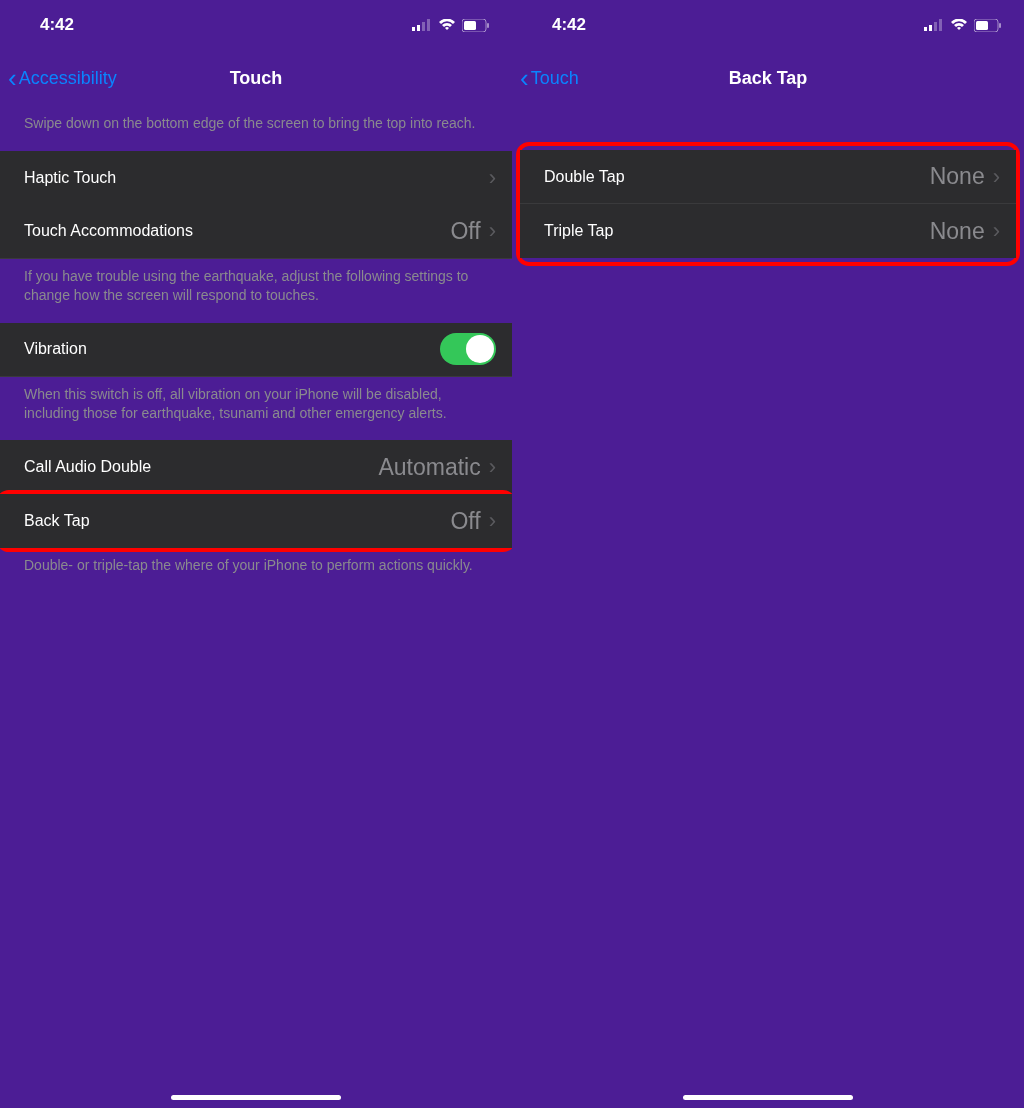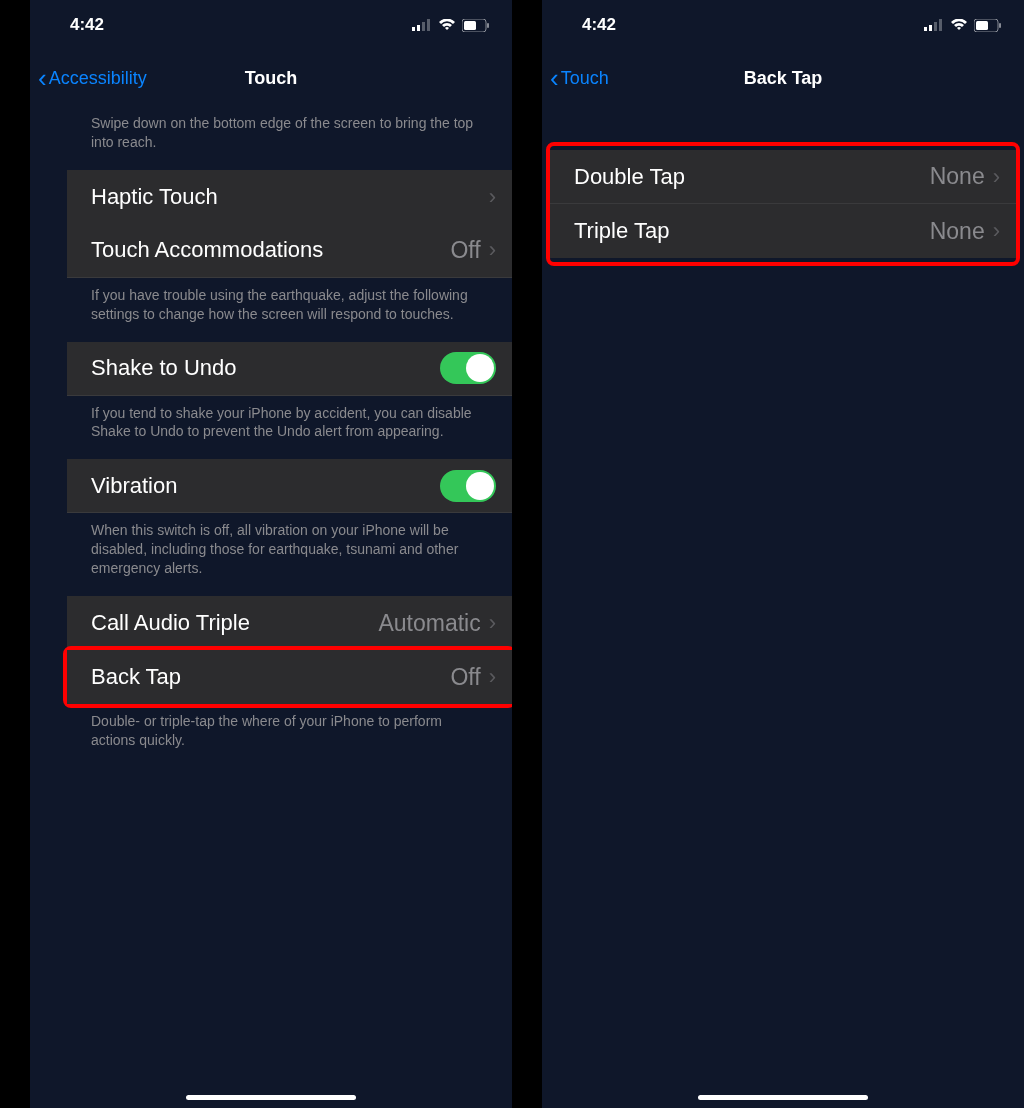--- a/index.html
+++ b/index.html
@@ -1,36 +1,36 @@
 <!DOCTYPE html>
 <html><head>
 <meta charset="utf-8">
 <style>
   * { margin: 0; padding: 0; box-sizing: border-box; font-family: -apple-system, BlinkMacSystemFont, "Helvetica Neue", sans-serif; }
   body { background: #000; display: flex; width: 1024px; height: 1108px; overflow: hidden; }
-  .phone { width: 512px; height: 1108px; background: #0f172a; position: relative; overflow: hidden; margin-left: 30px; }
+  .phone { width: 512px; height: 1108px; background: #4c1d95; position: relative; overflow: hidden; }
   .status-bar { height: 50px; display: flex; justify-content: space-between; align-items: center; padding: 0 22px 0 40px; color: #fff; font-size: 17px; font-weight: 600; }
   .status-right { display: flex; align-items: center; gap: 6px; }
   .signal-icon, .wifi-icon, .battery-icon { display: inline-flex; }
   .nav-bar { height: 56px; display: flex; align-items: center; padding: 0 8px; position: relative; }
   .back-btn { display: flex; align-items: center; color: #0a84ff; font-size: 18px; cursor: pointer; }
   .back-chevron { font-size: 26px; margin-right: 2px; line-height: 1; font-weight: 300; }
   .nav-title { position: absolute; left: 50%; transform: translateX(-50%); color: #fff; font-size: 18px; font-weight: 600; }
-  .content { overflow-y: auto; height: calc(100% - 110px); padding-left: 37px; }
+  .content { overflow-y: auto; height: calc(100% - 110px); }
   .footer-text { color: #8a8a8e; font-size: 14px; line-height: 1.35; padding: 8px 24px 18px; }
   .group { margin-bottom: 0; }
   .row { background: #2c2c2e; display: flex; align-items: center; justify-content: space-between; padding: 0 16px 0 24px; height: 54px; border-bottom: 1px solid rgba(255,255,255,0.07); }
   .row:last-of-type { border-bottom: none; }
-  .row-label { color: #fff; font-size: 22px; }
+  .row-label { color: #fff; font-size: 16px; }
   .row-right { display: flex; align-items: center; gap: 8px; }
   .row-value { color: #8a8a8e; font-size: 23px; }
   .chevron-right { color: #5a5a5e; font-size: 22px; font-weight: 400; }
   .toggle { width: 56px; height: 32px; background: #34c759; border-radius: 16px; position: relative; }
   .toggle::after { content: ""; position: absolute; top: 2px; right: 2px; width: 28px; height: 28px; background: #fff; border-radius: 50%; }
-  .highlight-red { border: 4px solid #ff0000; border-radius: 8px; margin: -4px; position: relative; z-index: 2; }
+  .highlight-red { border: 4px solid #ff0000; border-radius: 13px; margin: -4px; position: relative; z-index: 2; }
   .highlight-wrap { position: relative; }
   .home-indicator { position: absolute; bottom: 8px; left: 50%; transform: translateX(-50%); width: 170px; height: 5px; background: #fff; border-radius: 3px; }
   .right-content-wrap { padding: 40px 0 0; }
   .right-group { margin: 0 8px; }
 </style>
 </head>
 <body>
 
 <div class="phone">
   <div class="status-bar">
@@ -86,43 +86,34 @@
           <span class="row-value">Off</span>
           <span class="chevron-right">›</span>
         </span>
       </div>
       <div class="footer-text">If you have trouble using the earthquake, adjust the following settings to change how the screen will respond to touches.</div>
     </div>
 
     <div class="group">
     </div>
 
-    <div class="group">
-      <div class="row">
-        <span class="row-label">Shake to Undo</span>
-        <span class="row-right">
-            <span class="toggle"></span>
-          </span>
-      </div>
-      <div class="footer-text">If you tend to shake your iPhone by accident, you can disable Shake to Undo to prevent the Undo alert from appearing.</div>
-    </div>
 
     <div class="group">
       <div class="row">
         <span class="row-label">Vibration</span>
         <span class="row-right">
             <span class="toggle"></span>
           </span>
       </div>
       <div class="footer-text">When this switch is off, all vibration on your iPhone will be disabled, including those for earthquake, tsunami and other emergency alerts.</div>
     </div>
 
     <div class="group">
       <div class="row">
-        <span class="row-label">Call Audio Triple</span>
+        <span class="row-label">Call Audio Double</span>
         <span class="row-right">
           <span class="row-value">Automatic</span>
           <span class="chevron-right">›</span>
         </span>
       </div>
     </div>
 
     <div class="group">
       <div class="highlight-wrap">
         <div class="highlight-red">

